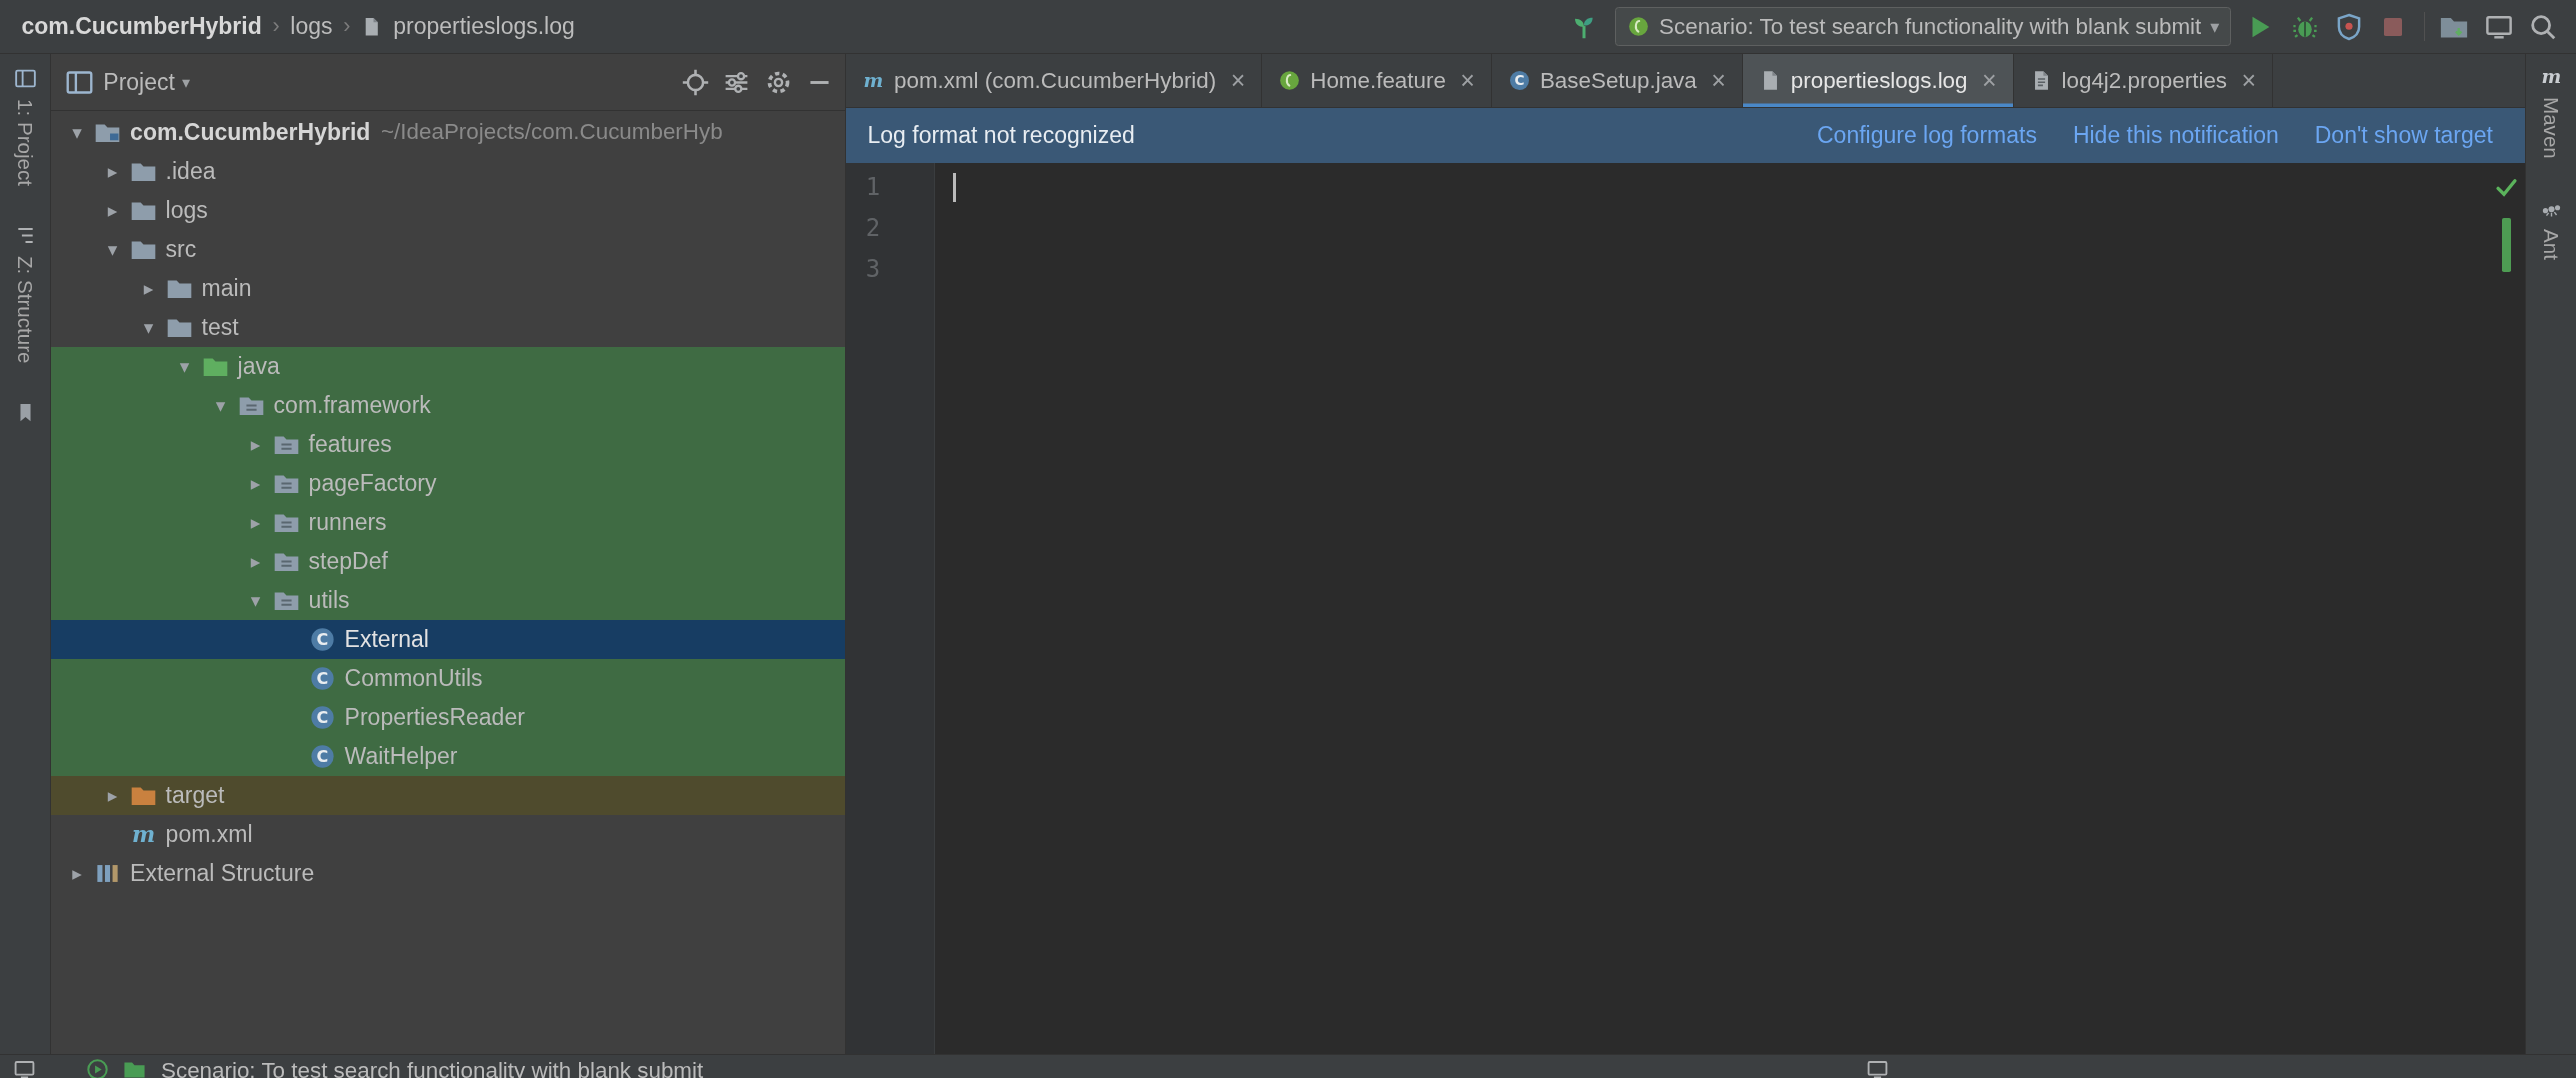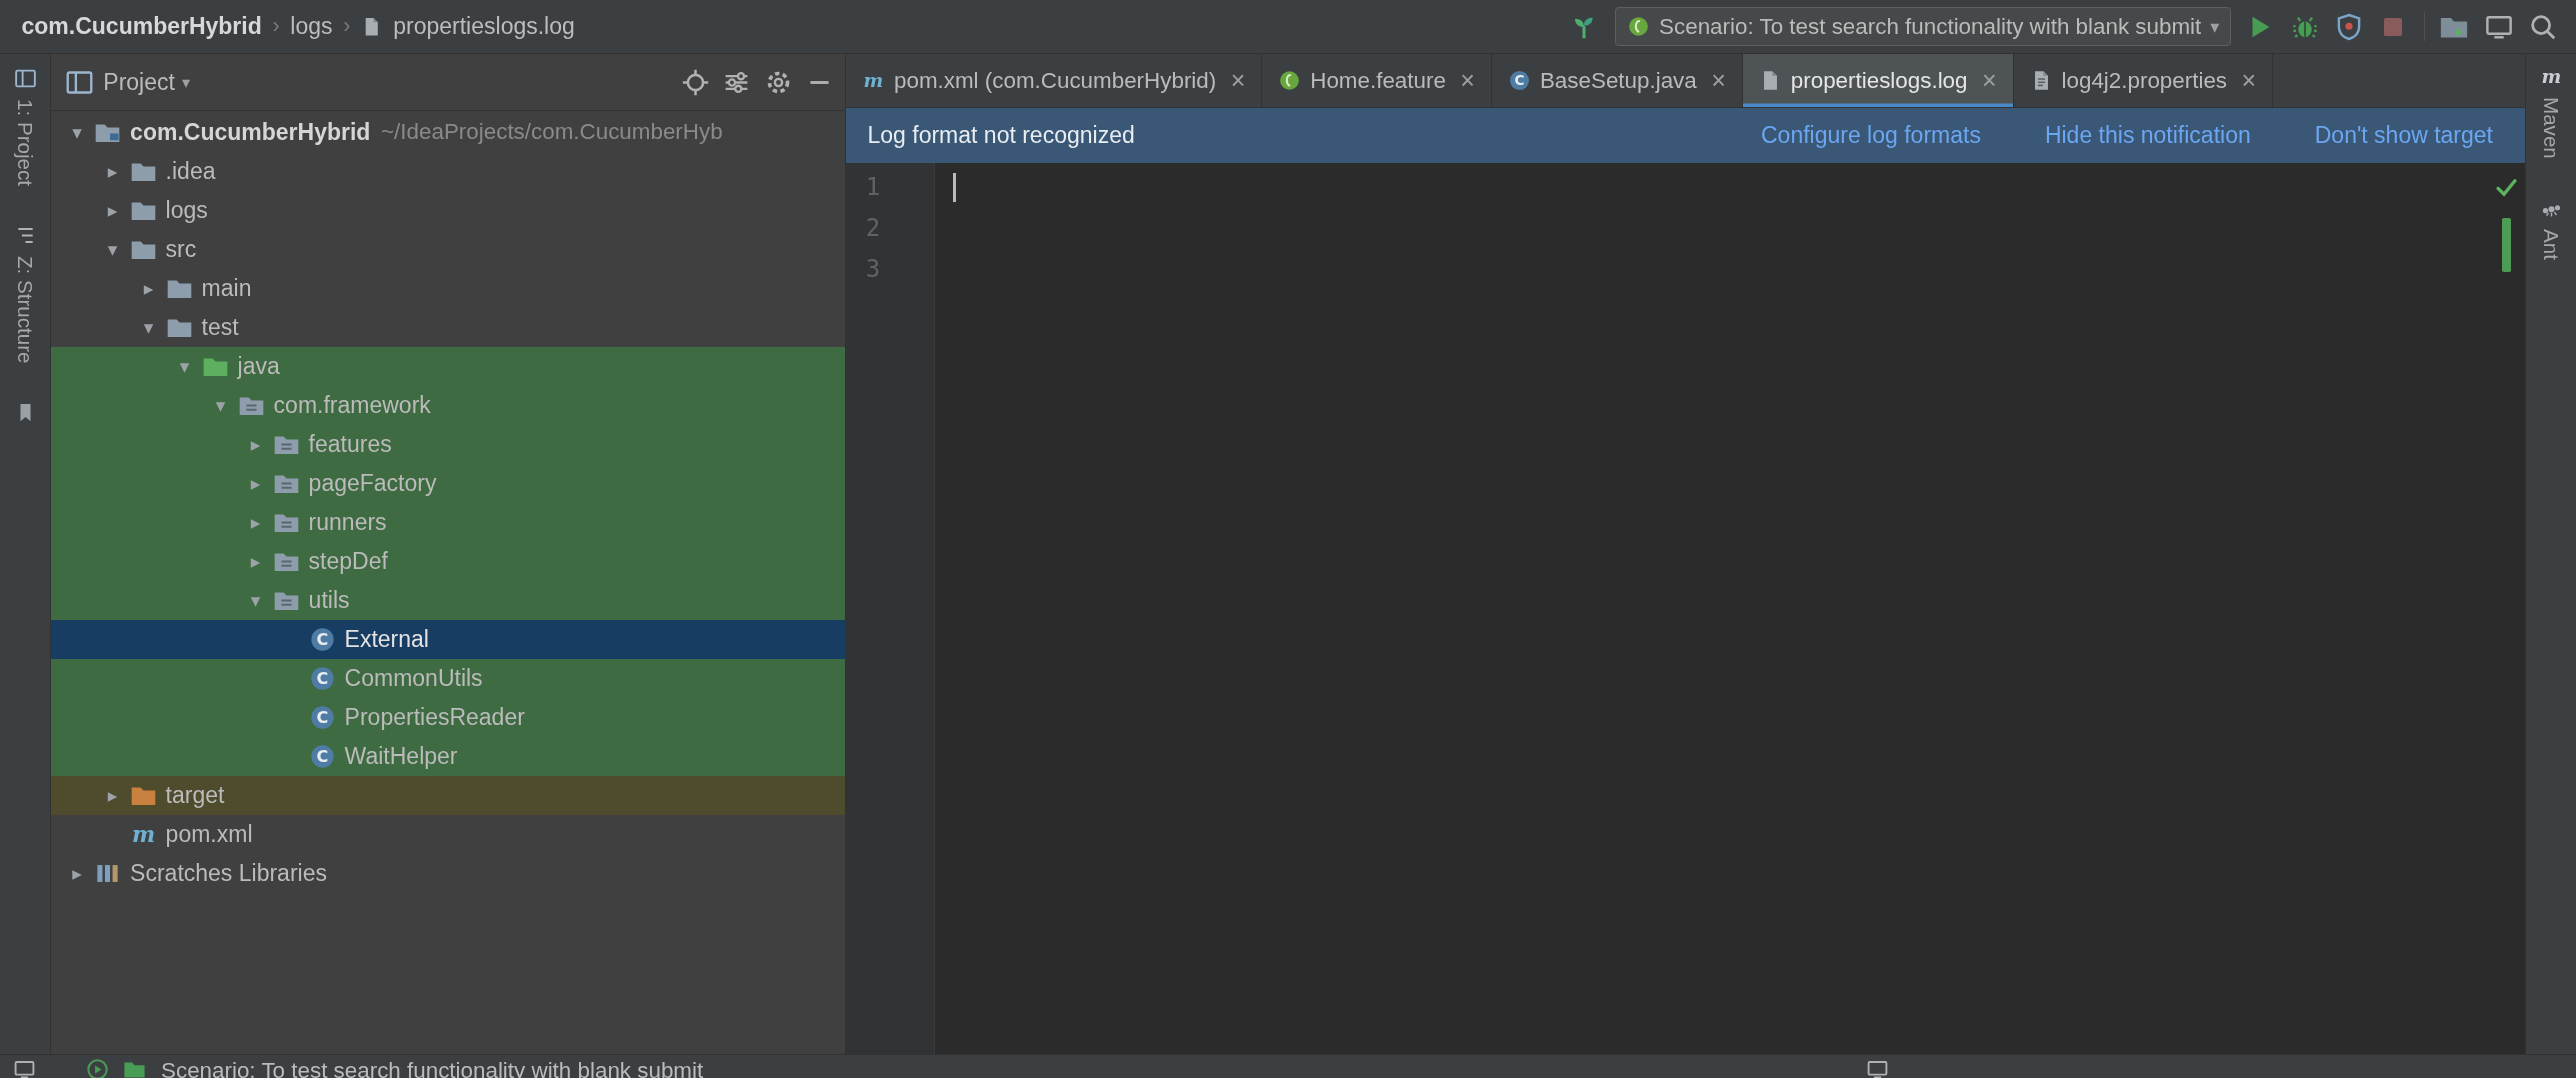--- a/index.html
+++ b/index.html
@@ -53,21 +53,21 @@
 
   
   .editor-area{flex:1;min-width:0;display:flex;flex-direction:column;background:#2b2b2b}
   .tabbar{height:54px;flex:none;background:#3c3f41;border-bottom:0.9px solid #323232;display:flex;align-items:stretch}
   .tab{display:flex;align-items:center;gap:9px;padding:0 16px;border-right:0.9px solid #323232;font-size:22.4px;color:#bbbbbb;cursor:pointer;white-space:nowrap}
   .tab.selected{background:#4e5356;color:#e6e6e6;box-shadow:inset 0 -3.6px 0 #4a88c7}
   .tab-icon{width:23px;height:23px}
   .tab-close{font-size:25px;color:#9da0a3;margin-left:5.4px;line-height:1;cursor:pointer}
   .banner{height:55px;flex:none;background:#3a5876;display:flex;align-items:center;padding:0 32px 0 21.5px}
   .banner-msg{font-size:23px;color:#e8edf2}
-  .banner-actions{margin-left:auto;display:flex;gap:64px}
+  .banner-actions{margin-left:auto;display:flex;gap:36px}
   .banner-link{font-size:23px;color:#6ba6f2;cursor:pointer;white-space:nowrap}
   .editor-body{flex:1;display:flex;min-height:0}
   .gutter{width:89px;flex:none;background:#313335;border-right:0.9px solid #3a3d3f;padding:3.6px 0 0 19.7px}
   .gnum{height:41px;font-family:"DejaVu Sans Mono",monospace;font-size:24px;line-height:41px;color:#606366}
   .code{flex:1;min-width:0;padding:3.6px 0 0 18px;font-family:"DejaVu Sans Mono",monospace;font-size:24px;line-height:41px;color:#a9b7c6;white-space:pre;overflow:hidden}
   .code-line{height:41px}
   .badge{background:#d79440;color:#2b2b2b;border-radius:5.4px;padding:0.9px 2.7px;margin:0 -2.7px}
   .caret{display:inline-block;width:2.7px;height:29px;background:#bbbbbb;vertical-align:middle}
   .markers{width:36px;flex:none;position:relative;background:#2b2b2b}
   .check-icon{position:absolute;top:10.7px;left:3.6px;width:27px;height:27px;cursor:pointer}
@@ -409,21 +409,21 @@
           </div>
           <div class="tree-row" style="padding-left: 12.5px;">
             <span class="chevron">▸</span>
             <span class="tree-icon" data-icon="library">
               <svg viewBox="0 0 16 16" xmlns="http://www.w3.org/2000/svg">
                 <rect x="2" y="3" width="3" height="10" fill="#7ea0be"></rect>
                 <rect x="6.5" y="3" width="3" height="10" fill="#7ea0be"></rect>
                 <rect x="11" y="3" width="3" height="10" fill="#b3986a"></rect>
               </svg>
             </span>
-            <span class="tree-label">Scratches Libraries</span>
+            <span class="tree-label">External Structure</span>
           </div>
         </div>
     </div>
 
     <div class="editor-area">
       <div class="tabbar" id="tabs">
           <div class="tab">
             <span class="tab-icon" data-icon="maven">
               <svg viewBox="0 0 16 16" xmlns="http://www.w3.org/2000/svg" style="font-size:25px">
                 <text x="8" y="12.5" text-anchor="middle" font-size="13" font-weight="bold" font-style="italic" fill="#6fb1d0" font-family="DejaVu Serif">m</text>

